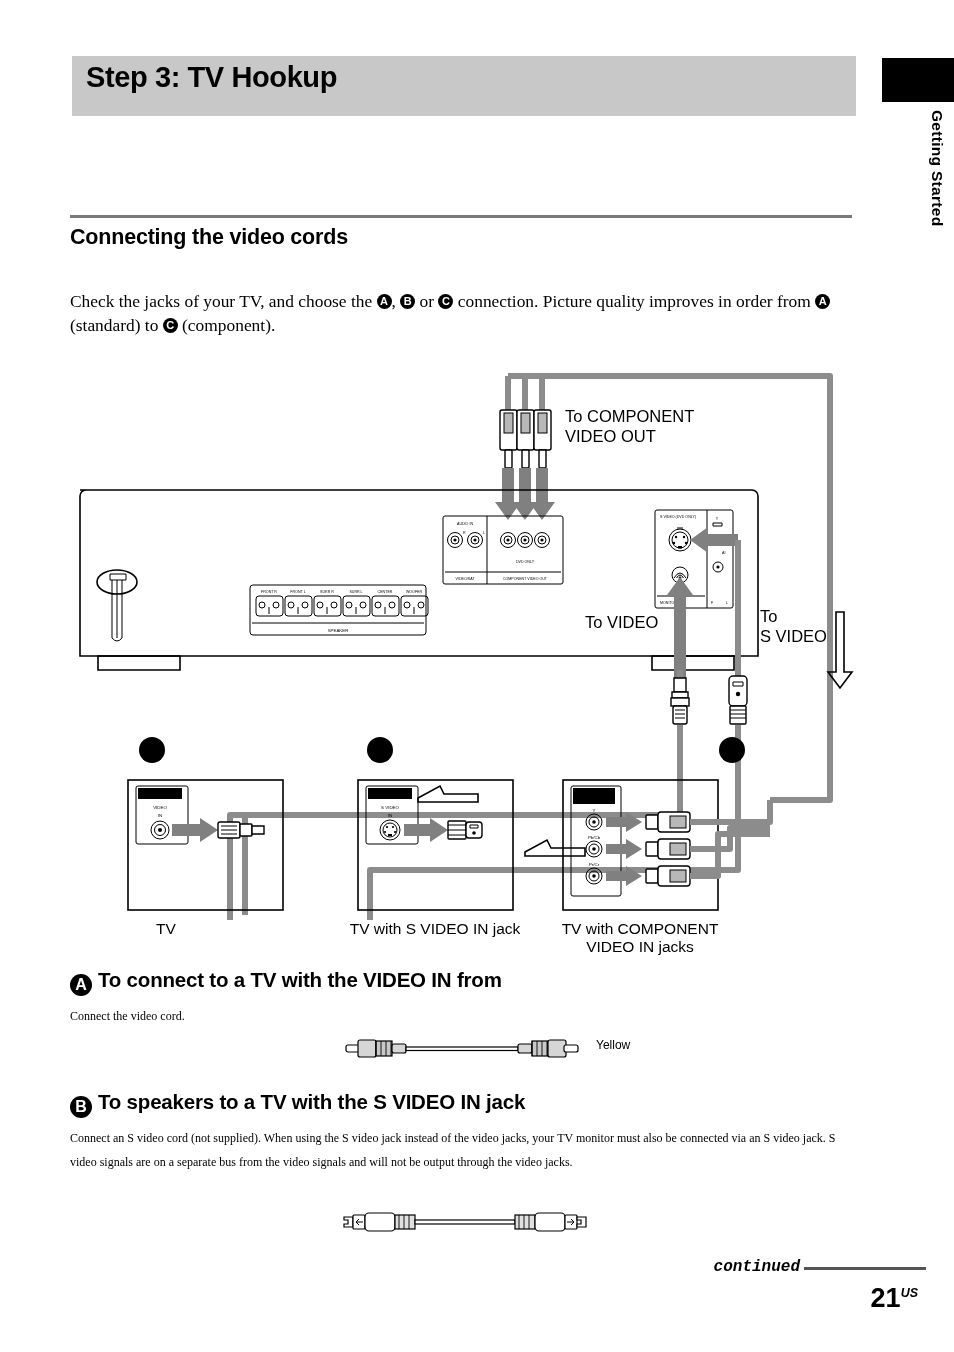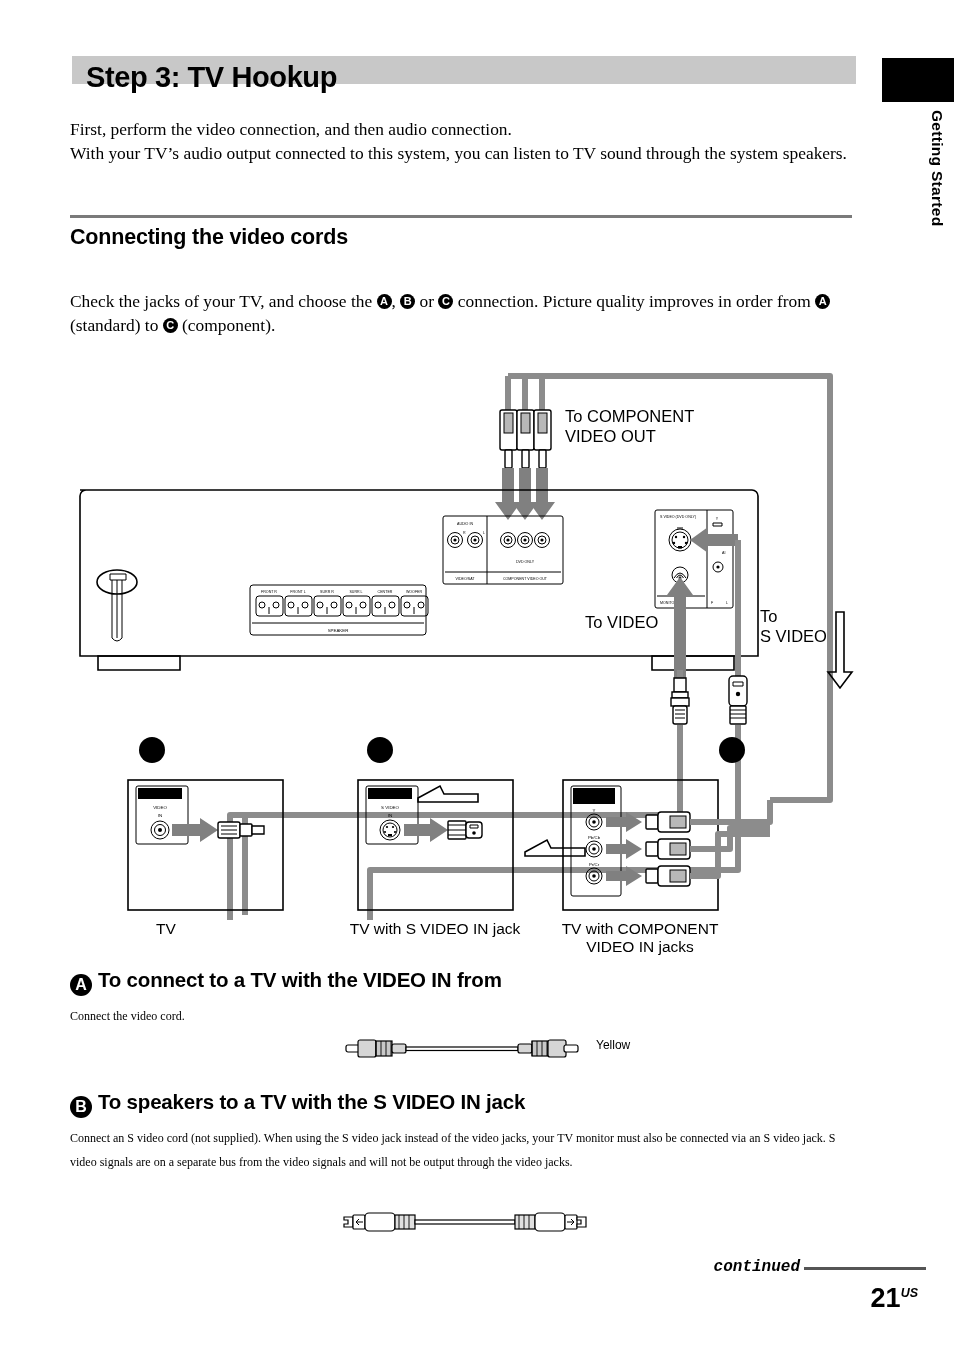--- a/index.html
+++ b/index.html
@@ -23,21 +23,21 @@
     font-family:"Liberation Sans", sans-serif;
     font-weight:bold; font-size:15.5px; letter-spacing:0.3px;
     writing-mode: vertical-rl;
     text-orientation: mixed;
     color:#000;
     white-space:nowrap;
   }
 
   
   .title-bar {
-    position:absolute; left:72px; top:56px; width:784px; height:28px;
+    position:absolute; left:72px; top:56px; width:784px; height:60px;
     background:#c8c8c8;
   }
   .title-bar .title-text {
     position:absolute; left:14px; top:5px;
     font-family:"Liberation Sans", sans-serif;
     font-weight:bold; font-size:29px; letter-spacing:-0.4px;
     white-space:nowrap;
   }
 
   
@@ -133,22 +133,21 @@
 <body>
 
 <div class="side-tab"></div>
 <div class="side-tab-label">Getting Started</div>
 
 <div class="title-bar">
   <div class="title-text">Step 3: TV Hookup</div>
 </div>
 
 <div class="intro">
-  <span>First, perform the video connection, and then audio connection.</span><br>
-  <span>With your TV’s audio output connected to this system, you can listen to TV sound through the system speakers.</span>
+  <br>
 </div>
 
 <div class="rule"></div>
 <div class="sec-head">Connecting the video cords</div>
 
 <div class="sub-para">
   <br>
   <span>Check the jacks of your TV, and choose the </span><span class="badge">A</span><span>, </span><span class="badge">B</span><span> or </span><span class="badge">C</span><span> connection. Picture quality improves in order from </span><span class="badge">A</span><span> (standard) to </span><span class="badge">C</span><span> (component).</span>
 </div>
 

